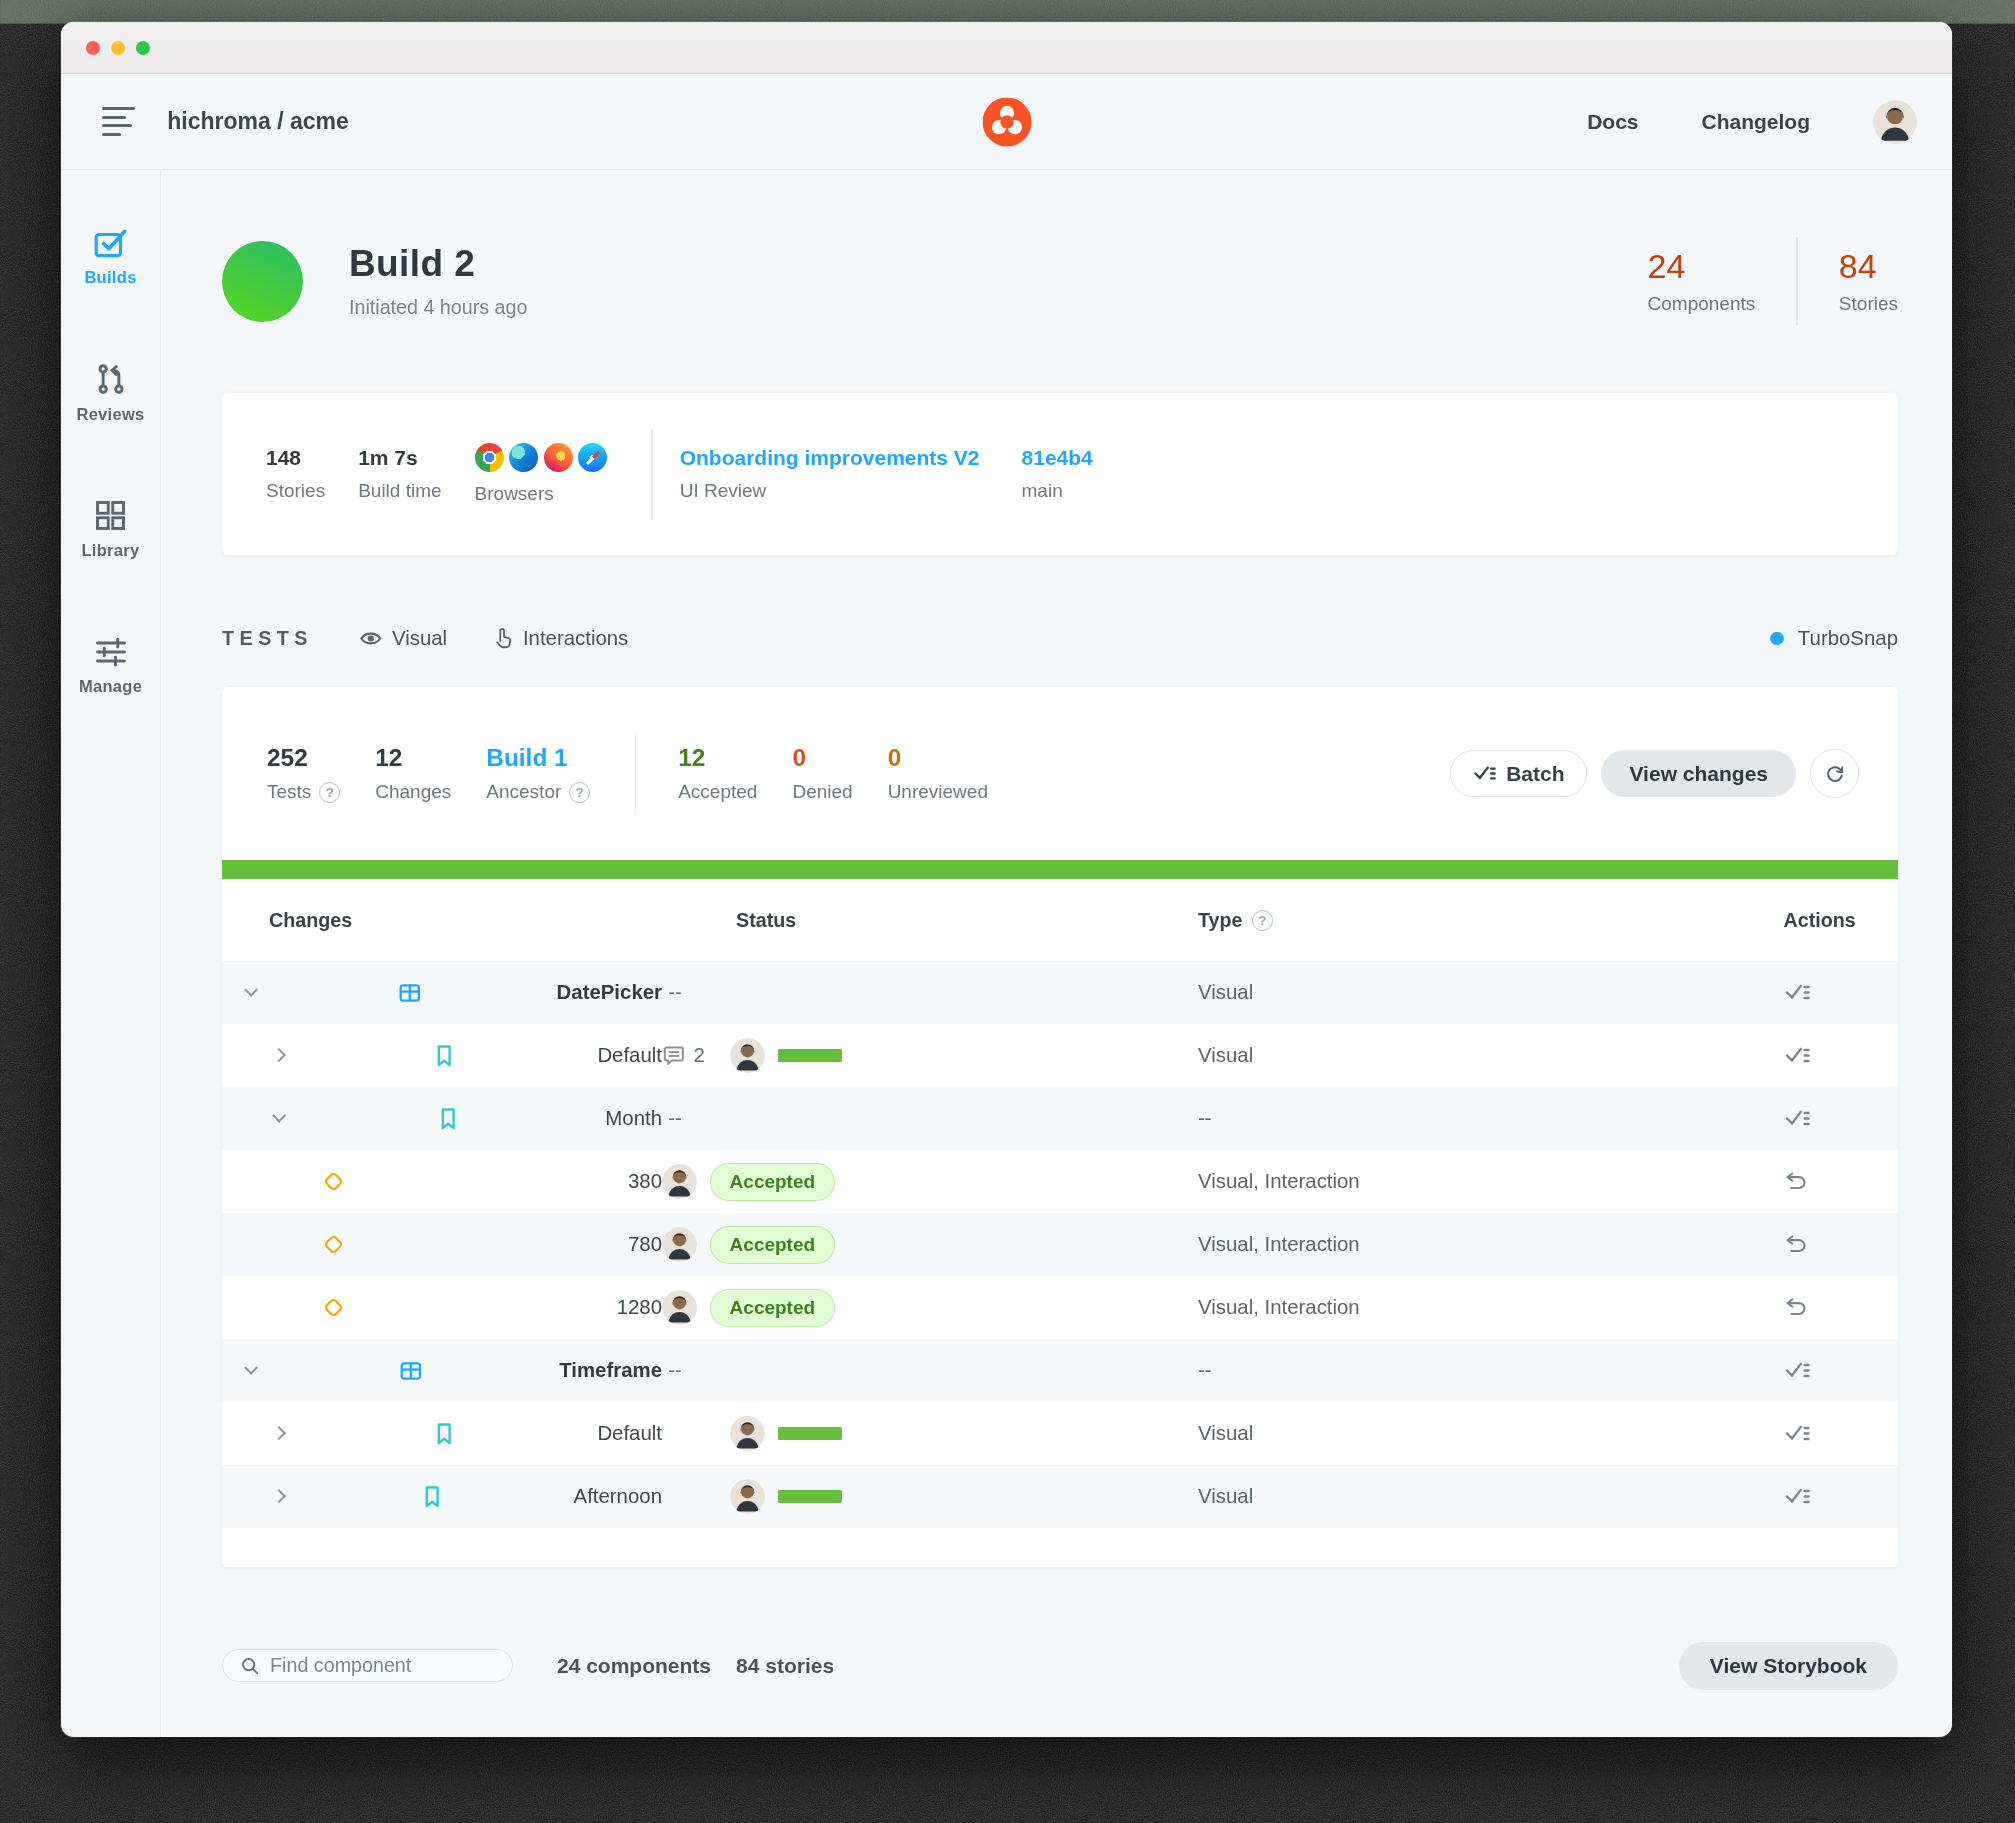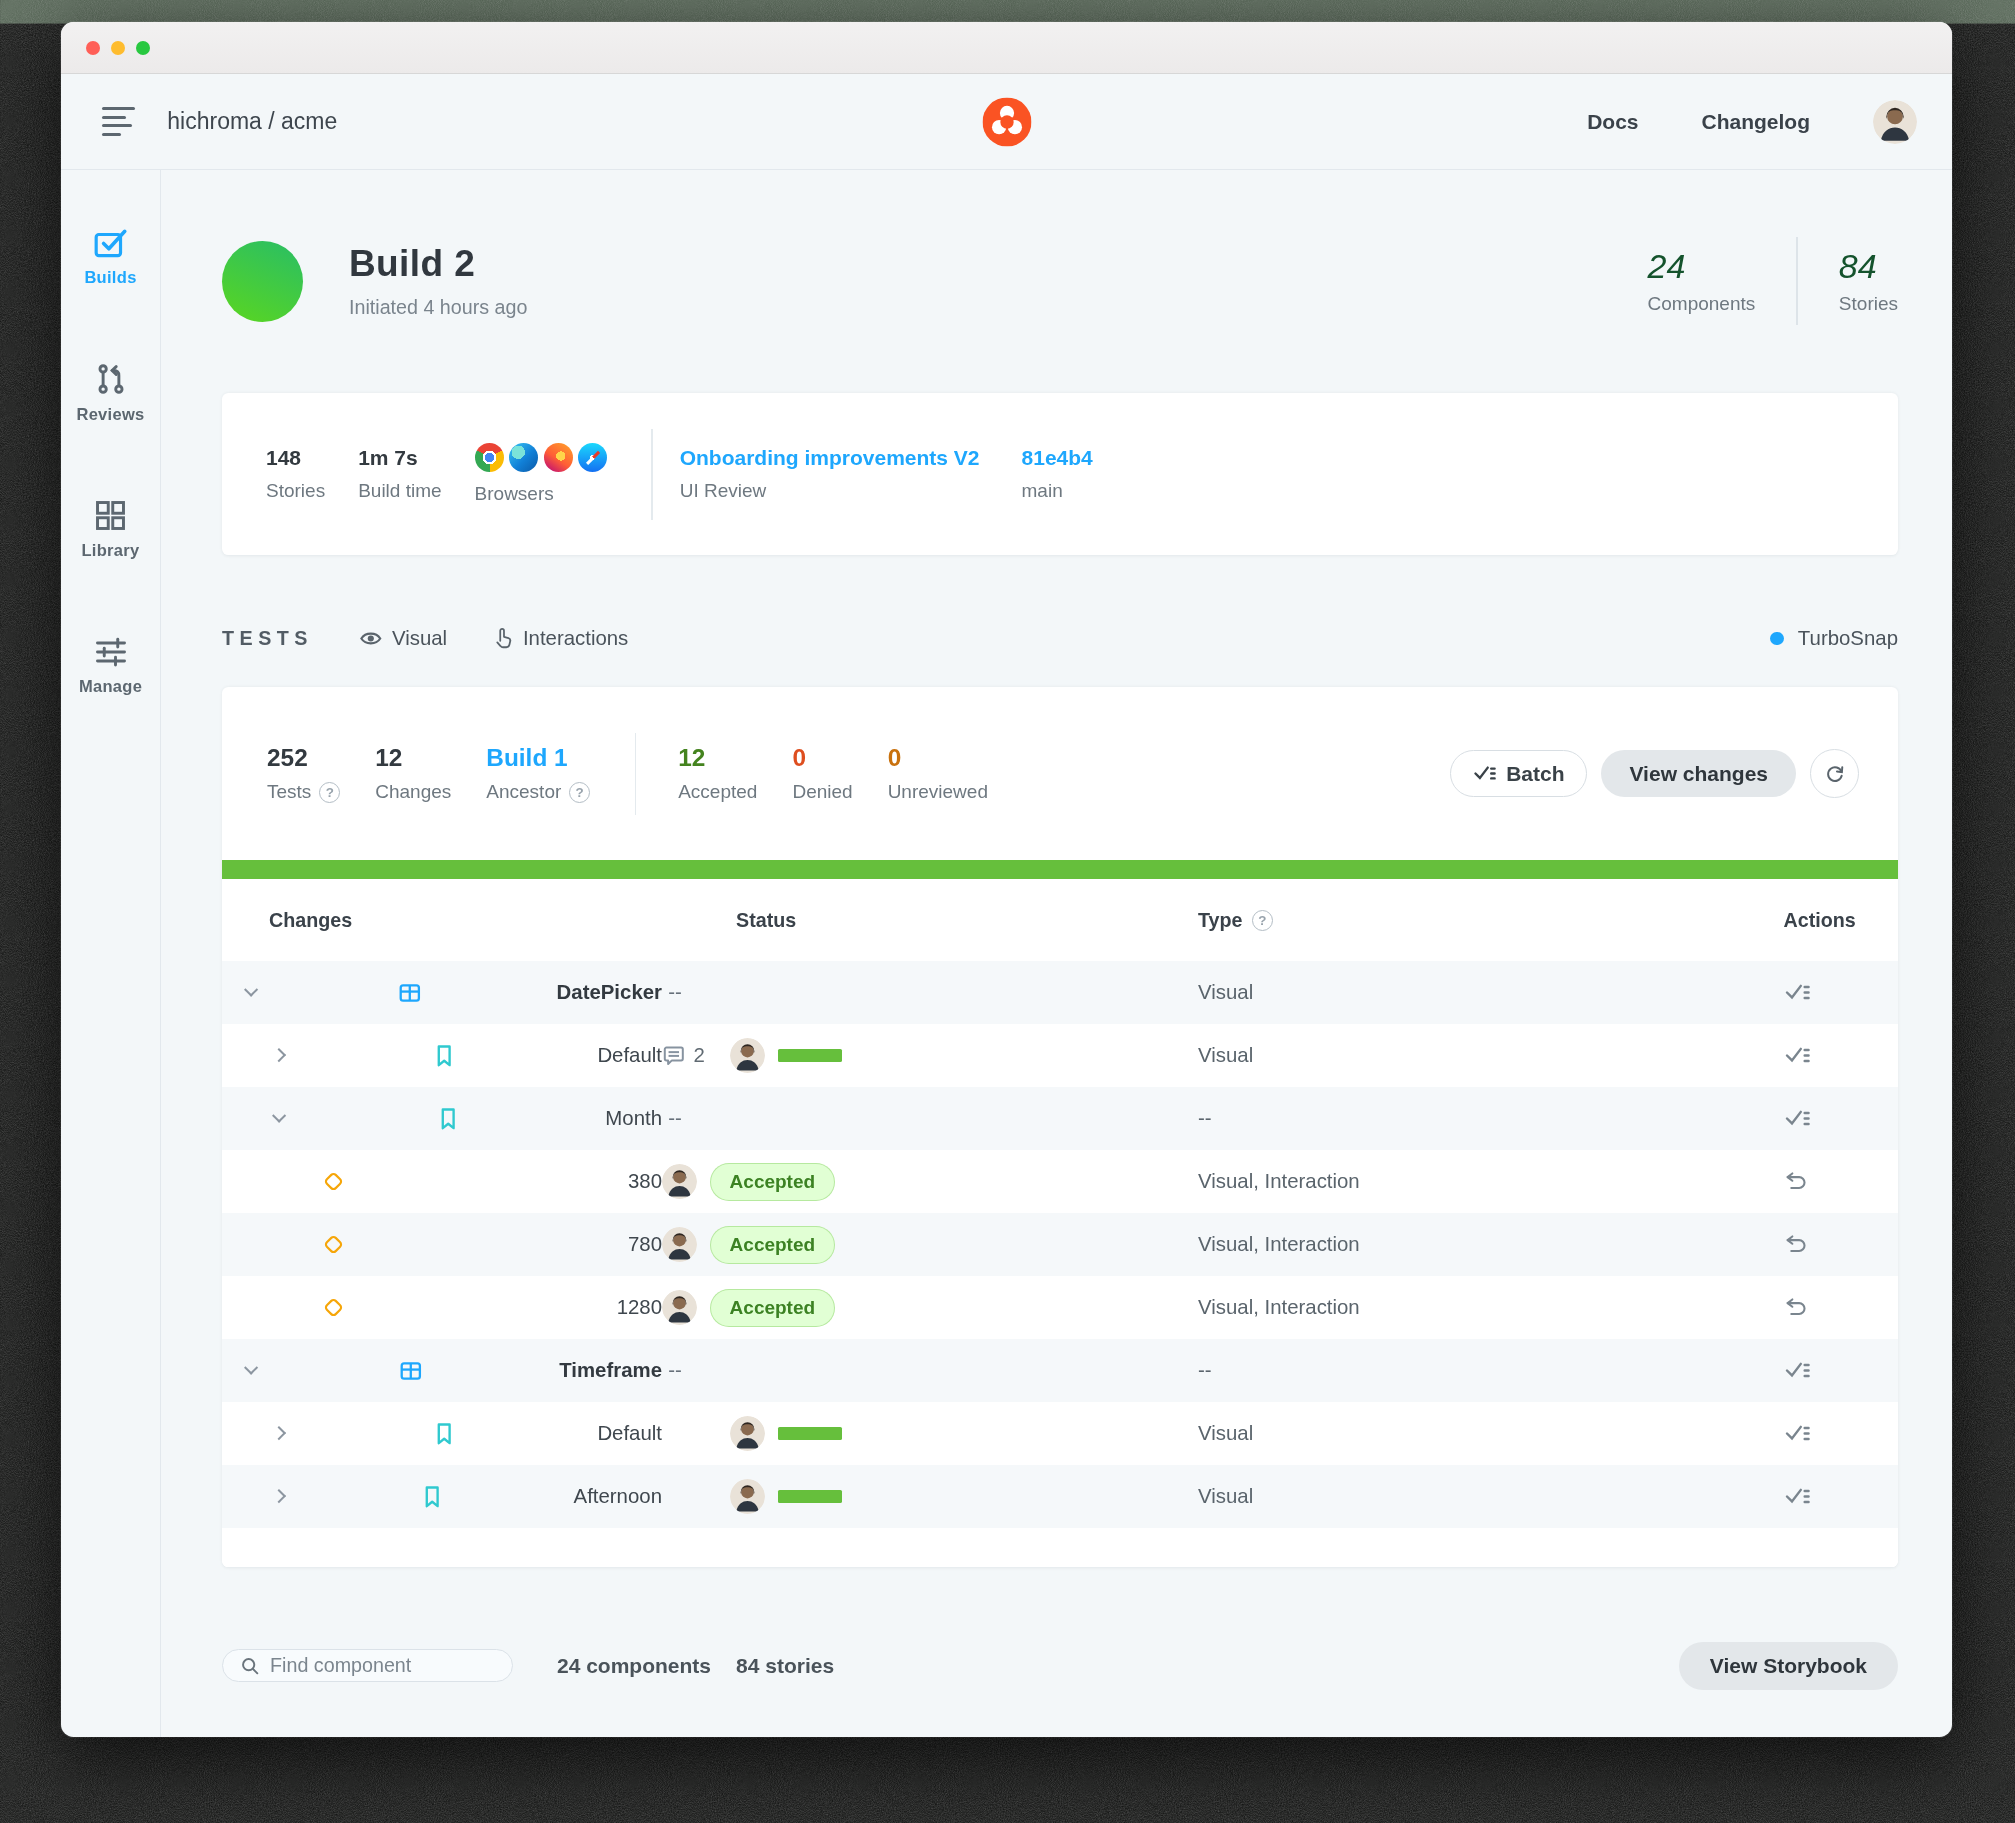--- a/index.html
+++ b/index.html
@@ -14,21 +14,21 @@
   .titlebar { height:52px; background:linear-gradient(#F2F1F1,#ECEAEA); border-bottom:0.8px solid #D7D7D7;
     display:flex; align-items:center; padding-left:25px; }
   .tl { width:14px; height:14px; border-radius:50%; margin-right:11px; }
 
   .appheader { height:96px; background:#F3F7F9; border-bottom:0.8px solid #E2E8ED;
     display:flex; align-items:center; position:relative; padding:0 35px; }
   .hamburger { width:35px; cursor:pointer; margin-left:6.3px; }
   .hamburger i { display:block; height:3.1px; background:#5C6770; border-radius:1.6px; margin:5.5px 0; }
   .hamburger i:nth-child(1){width:33px}.hamburger i:nth-child(2){width:23.6px}
   .hamburger i:nth-child(3){width:30px}.hamburger i:nth-child(4){width:19px}
-  .org { margin-left:30px; font-size:23px; font-weight:400; color:#3E464E; }
+  .org { margin-left:30px; font-size:23px; font-weight:700; color:#3E464E; }
   .logo { position:absolute; left:50%; top:50%; transform:translate(-50%,-50%); width:49px; height:49px; }
   .appnav { margin-left:auto; display:flex; align-items:center; gap:63px; }
   .appnav .navlink { font-size:21px; font-weight:700; color:#3A424A; cursor:pointer; }
   .avatar { border-radius:50%; overflow:hidden; display:inline-block; flex:none; }
 
   .content { display:flex; height:calc(100% - 148px); }
   .sidebar { width:100px; border-right:0.8px solid #E2E8ED; padding-top:57px; flex:none; }
   .side-item { display:flex; flex-direction:column; align-items:center; margin-bottom:74px; cursor:pointer; }
   .side-item .slabel { margin-top:7.9px; font-size:16.5px; font-weight:700; color:#5C6770; letter-spacing:0.3px; }
   .side-item.active .slabel { color:#1EA7FD; }
@@ -37,21 +37,21 @@
 
   
   .build-head { margin-top:52px; height:118px; display:flex; align-items:center;gap:8px; }
   .status-dot { width:81px; height:81px; border-radius:50%;
     background:linear-gradient(205deg,#2BBF62 5%,#58D523 95%); flex:none; }
   .bh-text { margin-left:38px; }
   .bh-title { font-size:37px; font-weight:800; color:#31383F; letter-spacing:0.4px; }
   .bh-sub { margin-top:11px; font-size:19.7px; color:#7A848D; }
   .bh-stats { margin-left:auto; display:flex; align-items:center; }
   .bh-stat { text-align:left; }
-  .bh-num { font-size:34px; color:#14532d;font-style:italic; }
+  .bh-num { font-size:34px; color:#c2410c; }
   .bh-lab { margin-top:6.3px; font-size:19px; color:#6E7880; }
   .bh-div { width:1.6px; height:88px; background:#DDE4E9; margin:0 41px; }
 
   
   .card { background:#fff; border-radius:6.3px; box-shadow:0 0.8px 3.1px rgba(40,50,60,.08); }
 
   .info-card { margin-top:53px; height:162px; display:flex; align-items:center; padding:0 44px; }
   .ic-block { margin-right:33px; }
   .ic-val { font-size:21px; font-weight:700; color:#333A40; }
   .ic-lab { margin-top:9.4px; font-size:19px; color:#6E7880; }

